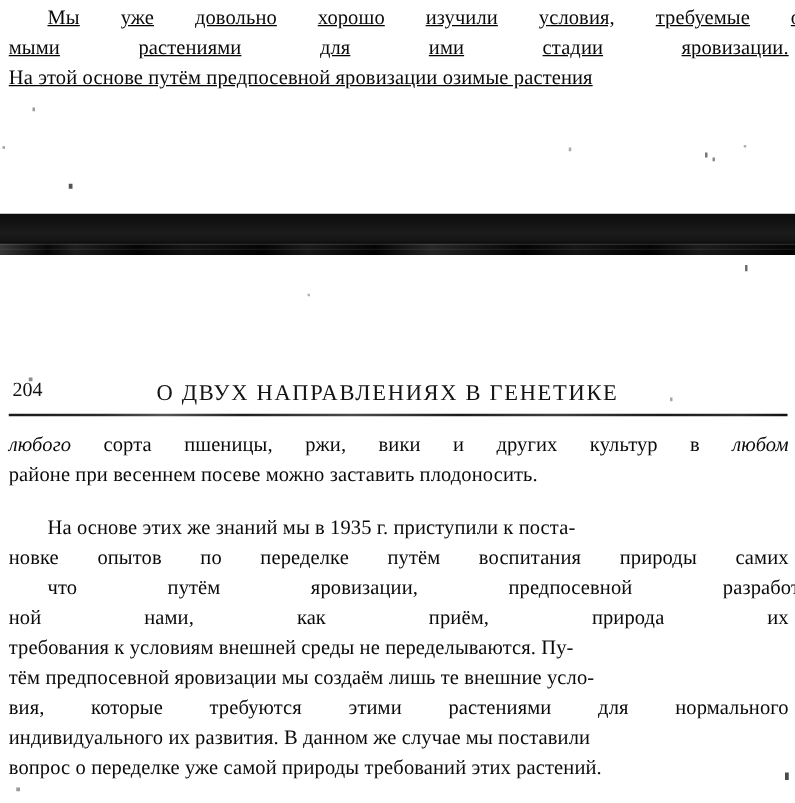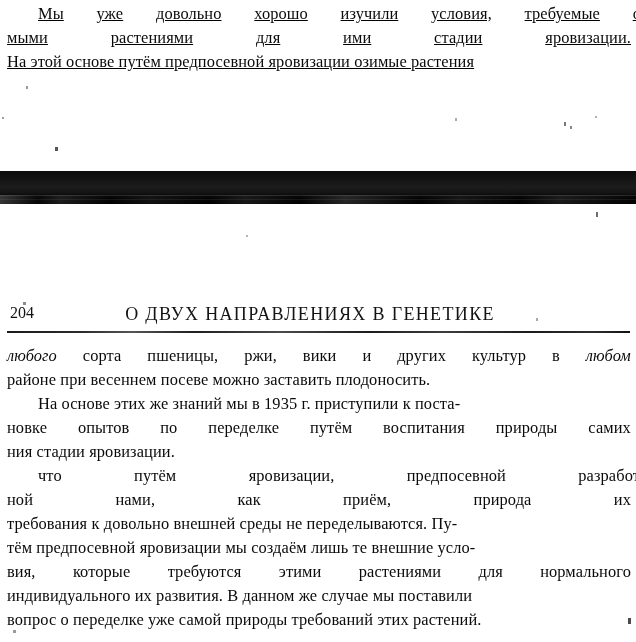--- a/index.html
+++ b/index.html
@@ -219,36 +219,35 @@
         <span>и</span>
         <span>других</span>
         <span>культур</span>
         <span>в</span>
         <span class="it">любом</span>
       </div>
     </div>
 
     <div class="body-line line-flush">районе при весеннем посеве можно заставить плодоносить.</div>
 
-    <div class="body-line line-flush" style="padding-left:31px;">На основе этих же знаний мы в 1935 г. приступили к поста-</div>
+    <div class="body-line line-flush" style="padding-left:31px;margin-top:18px;">На основе этих же знаний мы в 1935 г. приступили к поста-</div>
 
     <div class="body-line">
       <div class="line-just">
         <span>новке</span>
         <span>опытов</span>
         <span>по</span>
         <span>переделке</span>
         <span>путём</span>
         <span>воспитания</span>
         <span>природы</span>
         <span>самих</span>
       </div>
     </div>
 
-    <div class="body-line line-flush">ния стадии яровизации.</div>
 
     <div class="body-line">
       <div class="line-just indent">
         <span>что</span>
         <span>путём</span>
         <span>яровизации,</span>
         <span>предпосевной</span>
         <span>разработан-</span>
       </div>
     </div>
@@ -257,21 +256,21 @@
       <div class="line-just">
         <span>ной</span>
         <span>нами,</span>
         <span>как</span>
         <span>приём,</span>
         <span>природа</span>
         <span>их</span>
       </div>
     </div>
 
-    <div class="body-line line-flush">требования к довольно внешней среды не переделываются. Пу-</div>
+    <div class="body-line line-flush">требования к условиям внешней среды не переделываются. Пу-</div>
     <div class="body-line line-flush">тём предпосевной яровизации мы создаём лишь те внешние усло-</div>
 
     <div class="body-line">
       <div class="line-just">
         <span>вия,</span>
         <span>которые</span>
         <span>требуются</span>
         <span>этими</span>
         <span>растениями</span>
         <span>для</span>

